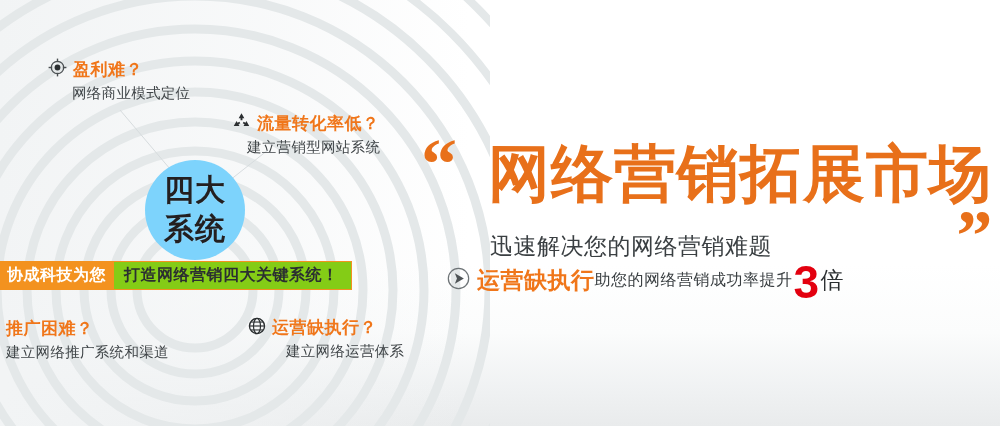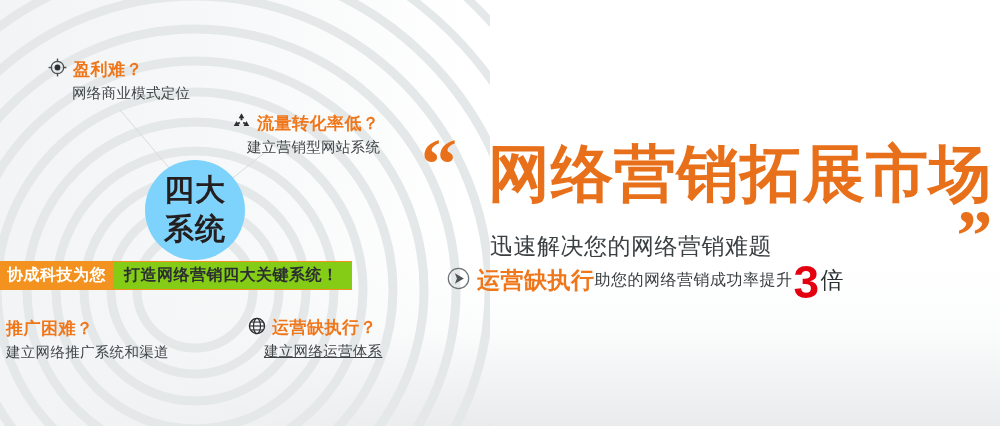--- a/index.html
+++ b/index.html
@@ -95,21 +95,21 @@
     letter-spacing: 0.3px;
   }
   .callout .ico { flex: 0 0 auto; display: block; }
 
   #co-profit   { left: 48px;  top: 58px;  }
   #co-profit   .sub { margin-left: 24px; }
   #co-convert  { left: 232px; top: 112px; }
   #co-convert  .sub { margin-left: 15px; text-align: right; }
   #co-promote  { left: 6px;   top: 317px; }
   #co-operate  { left: 248px; top: 316px; }
-  #co-operate  .sub { margin-left: 16px; text-decoration: underline; }
+  #co-operate  .sub { margin-left: 38px; }
 
   
   .connector { position: absolute; z-index: 4; pointer-events: none; }
   .connector svg { display:block; }
 
   
   .promise-bar {
     position: absolute;
     left: -6px;
     top: 261px;

